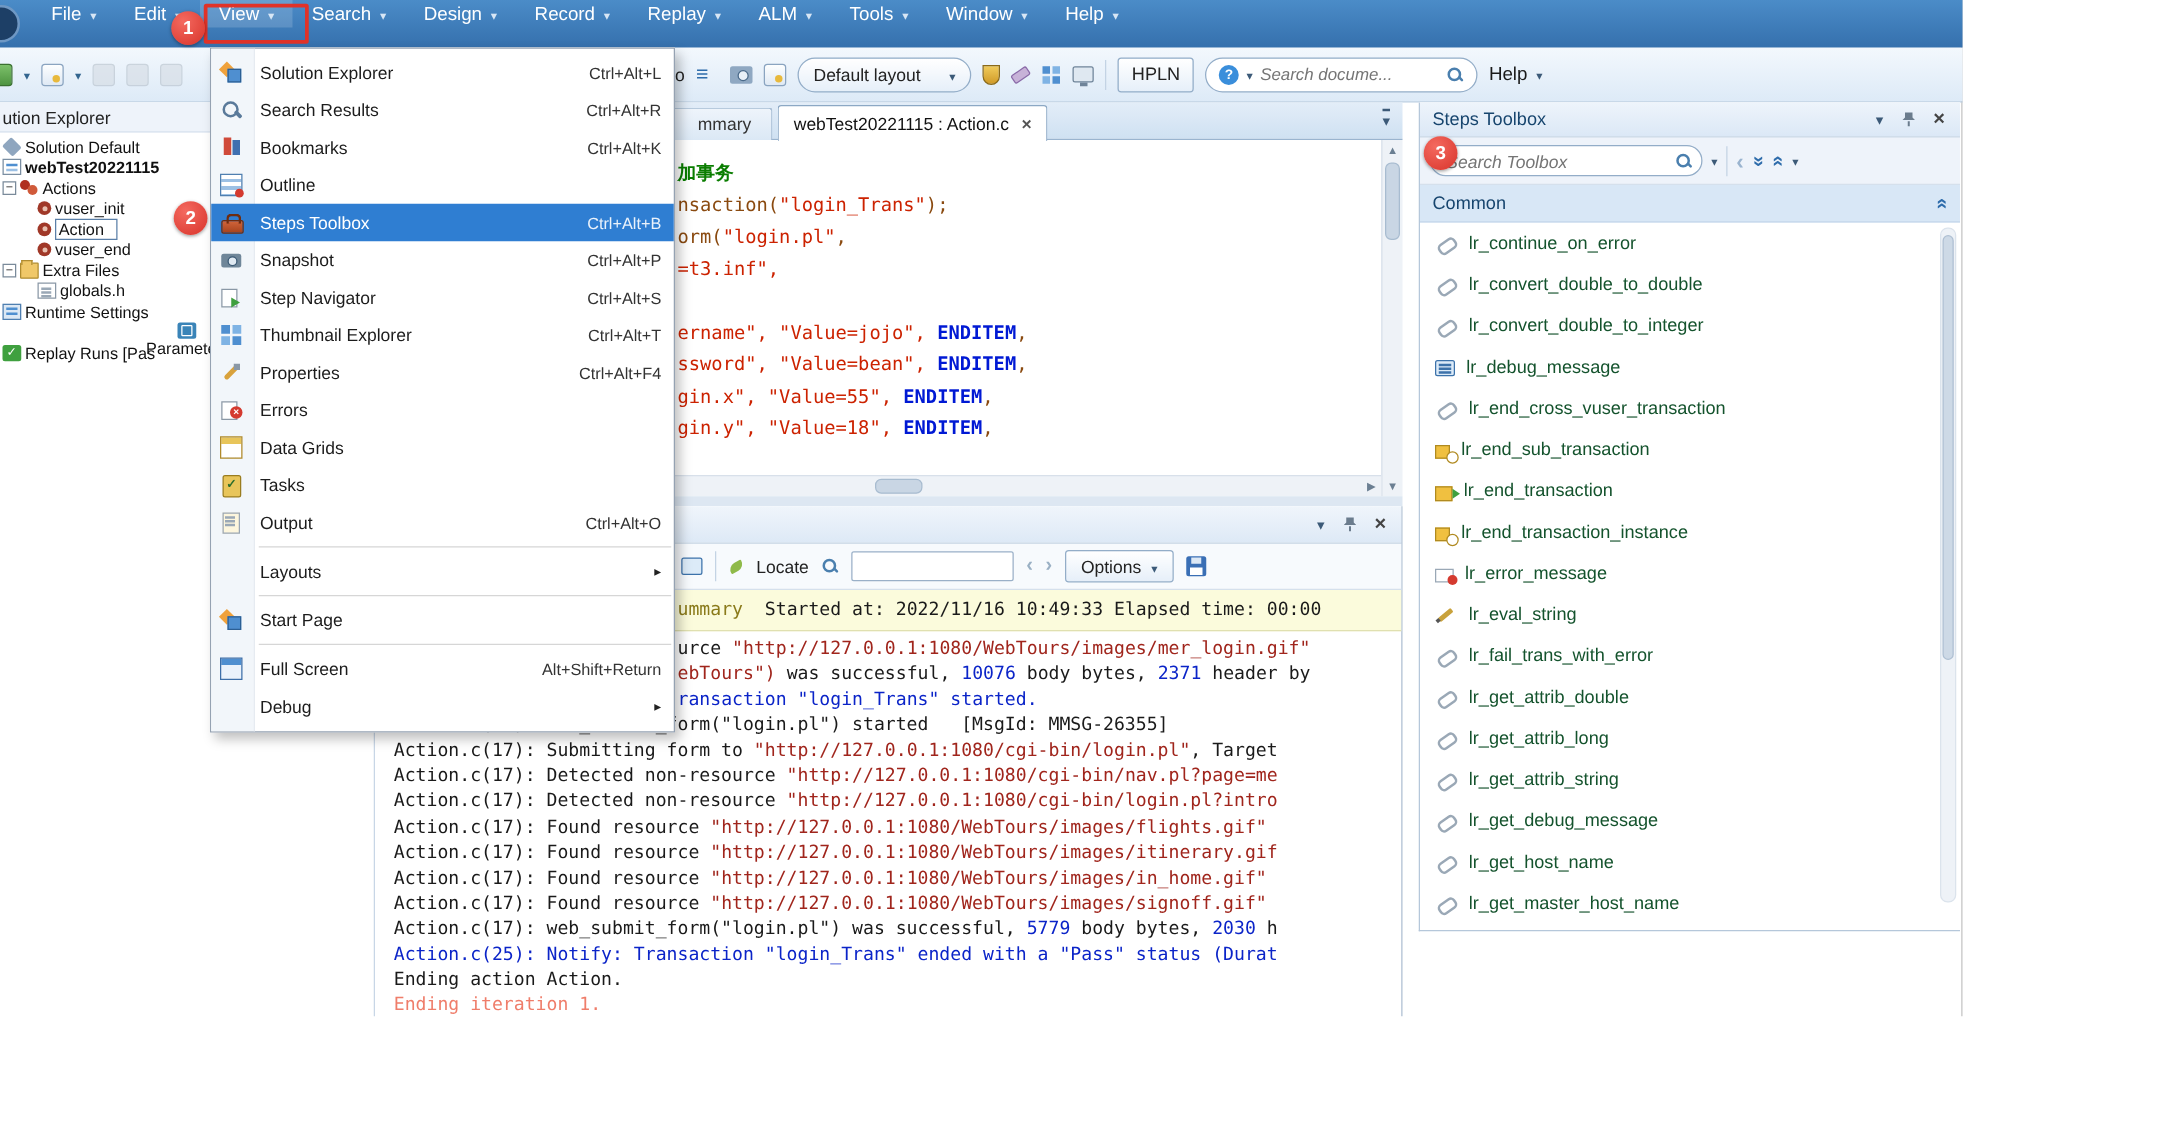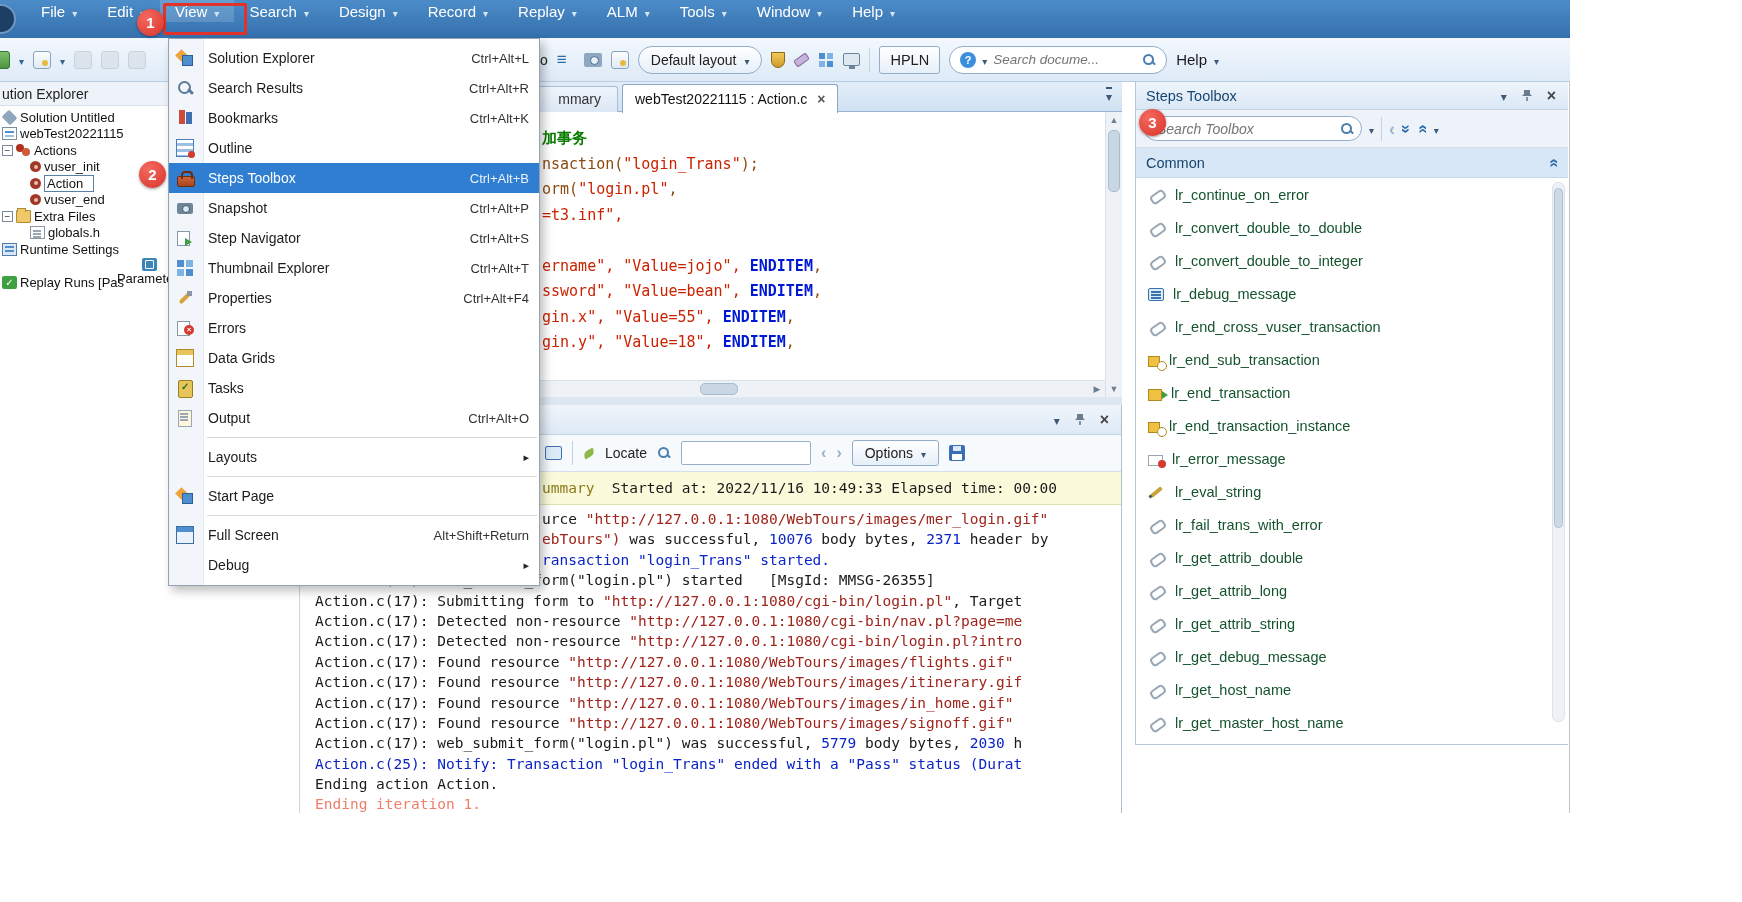--- a/index.html
+++ b/index.html
@@ -24,21 +24,21 @@
 .g1{background:linear-gradient(#7cc06a,#4e9440);border:1px solid #3a7030}
 .g2{background:linear-gradient(#fdfefe,#dfe9f4);border:1px solid #8aa4c0;position:relative}
 .g2::after{content:"";position:absolute;right:2px;bottom:2px;width:6px;height:6px;background:#e8b93c;border-radius:50%}
 .dis{background:#d6dde5;border:1px solid #b9c3cd;opacity:.65}
 .caret-d::before{content:"▾";font-size:10px;color:#33658f}
 .tb-frag{font-size:14px;color:#222}
 .ic-lines{width:18px;height:16px;color:#2e6cab;font-size:17px;line-height:16px;font-weight:bold}
 .ic-lines::before{content:"≡"}
 .ic-cam{width:18px;height:14px;background:#8fa8c2;border-radius:2px;position:relative}
 .ic-cam::after{content:"";position:absolute;left:6px;top:3px;width:7px;height:7px;border-radius:50%;background:#e8f0f8;border:1px solid #4a6a8a}
-.pill{display:flex;align-items:center;gap:8px;height:28px;padding:0 12px;border:1px solid #93adc8;border-radius:14px;background:linear-gradient(#fff,#e6eff9);font-size:14px;color:#222}
+.pill{display:flex;align-items:center;gap:23px;height:28px;padding:0 12px;border:1px solid #93adc8;border-radius:14px;background:linear-gradient(#fff,#e6eff9);font-size:14px;color:#222}
 .ic-shield{width:14px;height:16px;background:linear-gradient(#f0cb5a,#d09a28);border:1px solid #8a6a1a;border-radius:0 0 7px 7px;flex:none}
 .ic-brush{width:15px;height:8px;background:#c7b2d8;border:1px solid #8a6aa8;transform:rotate(-35deg);border-radius:2px;flex:none}
 .ic-grid{width:16px;height:16px;position:relative;flex:none}
 .ic-grid::before{content:"";position:absolute;left:1px;top:1px;width:6px;height:6px;background:#4f8fd0;box-shadow:8px 0 #7fb3e4,0 8px #7fb3e4,8px 8px #4f8fd0}
 .ic-mon{width:17px;height:13px;background:#dfe8f1;border:1px solid #6f8499;border-radius:2px;position:relative;flex:none}
 .ic-mon::after{content:"";position:absolute;left:5px;top:12px;width:6px;height:3px;background:#6f8499}
 .vsep{width:1px;height:24px;background:#c3d3e4}
 .hpln-btn{height:28px;padding:0 10px;border:1px solid #93adc8;border-radius:3px;background:linear-gradient(#fff,#e6eff9);font-size:14.5px;color:#222;display:flex;align-items:center}
 .search-pill{display:flex;align-items:center;gap:6px;height:28px;padding:0 10px;border:1px solid #93adc8;border-radius:14px;background:#fff;width:218px}
 .search-pill input{border:none;outline:none;flex:1;min-width:0;font-size:13.5px;font-style:italic;color:#888;background:transparent;font-family:"Liberation Sans",sans-serif}
@@ -49,21 +49,21 @@
 .mag::after{content:"";position:absolute;left:9px;top:9px;width:5px;height:2px;background:#4a7fae;transform:rotate(45deg);border-radius:1px}
 .help-menu{display:flex;align-items:center;gap:7px;font-size:15px;color:#1a1a1a}
 
 
 .left-panel{position:absolute;left:0;top:82px;width:300px;height:731px;background:#fff;border-right:1px solid #c8d6e6}
 .lp-header{height:24px;background:#eef3fa;border-bottom:1px solid #d7e2ee;font-size:14px;color:#222;line-height:24px;padding-left:2px}
 .tree{padding-top:3px}
 .tree-row{display:flex;align-items:center;height:16.5px;font-size:13px;color:#111;white-space:nowrap}
 .expander{width:11px;height:11px;border:1px solid #7a8a9a;background:#fff;font-size:10px;line-height:9px;text-align:center;color:#333;margin-right:3px;flex:none}
 .expander::before{content:"−"}
-.tree-label.bold{font-weight:normal}
+.tree-label.bold{font-weight:bold}
 .tree-sel .tree-label{border:1px solid #5a7fa8;background:#fff;padding:0 10px 0 2px}
 .ti{width:15px;height:13px;position:relative;flex:none;margin-right:3px}
 .ti-solution{background:#8fa6bf;transform:scale(.8) rotate(45deg);border-radius:2px}
 .ti-script{background:#fff;border:1px solid #7a8ea2}
 .ti-script::after{content:"";position:absolute;left:2px;top:3px;width:9px;height:2px;background:#4f8fd0;box-shadow:0 4px #9cc0e4}
 .ti-actions::before,.ti-actions::after{content:"";position:absolute;width:8px;height:8px;border-radius:50%;background:#b03020}
 .ti-actions::after{left:6px;top:4px;background:#d05a3a}
 .ti-action{background:#a03828;border-radius:50%;width:11px;height:11px}
 .ti-action::after{content:"";position:absolute;left:3.5px;top:3.5px;width:4px;height:4px;border-radius:50%;background:#e8c0b0}
 .ti-folder{background:#f0c869;border:1px solid #b08c30;border-radius:1px}
@@ -294,21 +294,21 @@
         <span class="caret2"></span>
       </div>
     </div>
   </div>
 
   <div class="left-panel">
     <div class="lp-header">ution Explorer</div>
     <div class="tree" id="tree">
         <div class="tree-row" style="padding-left: 2px;">
           <span class="ti ti-solution"></span>
-          <span class="tree-label">Solution Untitled</span>
+          <span class="tree-label">Solution Default</span>
         </div>
         <div class="tree-row" style="padding-left: 2px;">
           <span class="ti ti-script"></span>
           <span class="tree-label bold">webTest20221115</span>
         </div>
         <div class="tree-row" style="padding-left: 2px;">
           <span class="expander"></span>
           <span class="ti ti-actions"></span>
           <span class="tree-label">Actions</span>
         </div>

